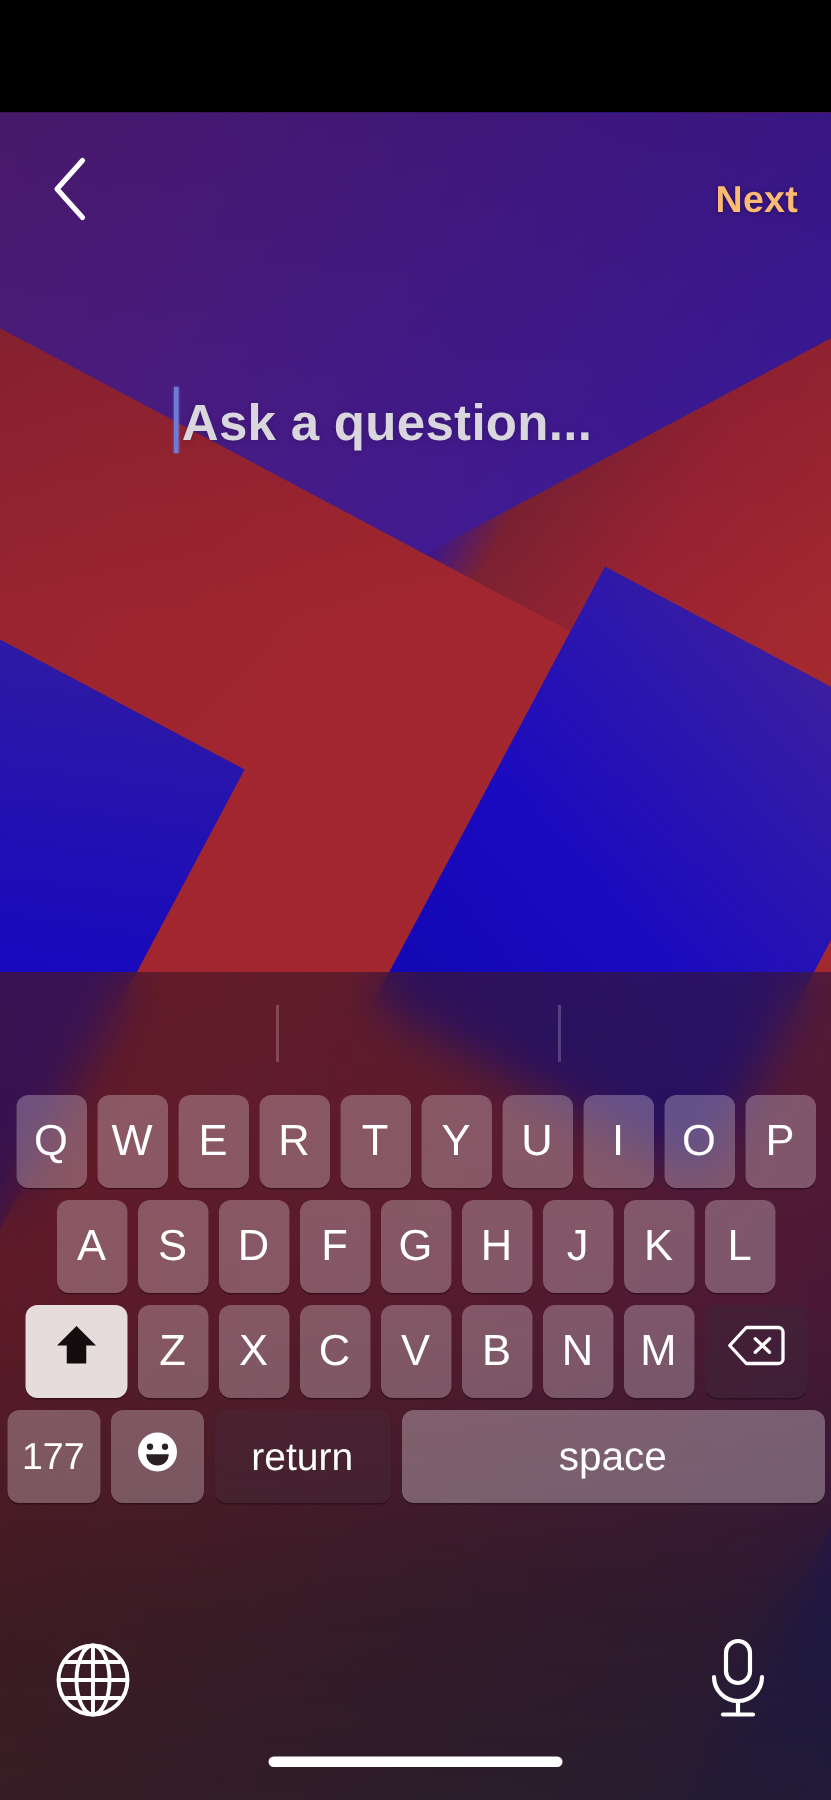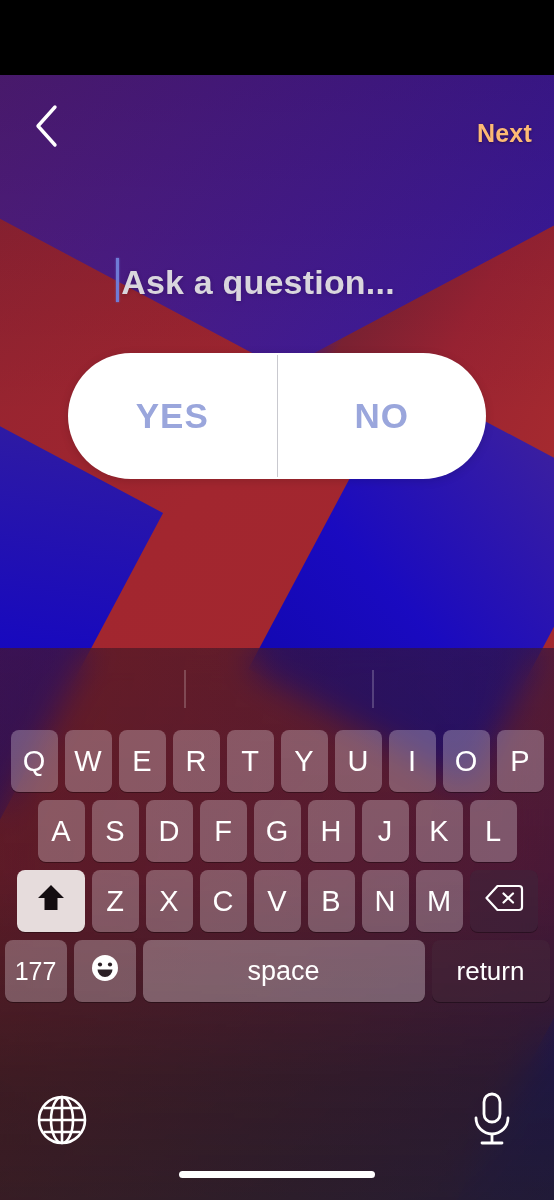--- a/index.html
+++ b/index.html
@@ -133,25 +133,20 @@
       </span>
     </div>
     <div class="next-btn">Next</div>
   </div>
 
   <div class="q-wrap">
     <div class="caret"></div>
     <div class="q-text">Ask a question...</div>
   </div>
 
-  <div class="poll">
-    <div class="poll-opt">YES</div>
-    <div class="poll-div"></div>
-    <div class="poll-opt">NO</div>
-  </div>
 
   <div class="kb">
     <div class="kb-scrim"></div>
 
     <div class="predbar">
       <div class="pred-sep" style="left:184px"></div>
       <div class="pred-sep" style="left:372px"></div>
     </div>
 
     <div class="kb-rows">
@@ -211,22 +206,22 @@
         <div class="key emoji">
           <span>
             <svg width="32" height="32" viewBox="0 0 32 32">
               <circle cx="16" cy="16" r="13" fill="#ffffff"></circle>
               <circle cx="11" cy="12.5" r="2.1" fill="#2b2026"></circle>
               <circle cx="21" cy="12.5" r="2.1" fill="#2b2026"></circle>
               <path d="M8.5 17.5 h15 a7.5 7.5 0 0 1 -15 0 Z" fill="#2b2026"></path>
             </svg>
           </span>
         </div>
+        <div class="key ret">return</div>
         <div class="key space">space</div>
-        <div class="key ret">return</div>
       </div>
     </div>
 
     <div class="kb-bottom">
       <div class="globe-btn">
         <span>
           <svg width="54" height="54" viewBox="0 0 54 54" fill="none">
             <circle cx="27" cy="27" r="23" stroke="#ffffff" stroke-width="2.6"></circle>
             <ellipse cx="27" cy="27" rx="11" ry="23" stroke="#ffffff" stroke-width="2.6"></ellipse>
             <line x1="4" y1="27" x2="50" y2="27" stroke="#ffffff" stroke-width="2.6"></line>

